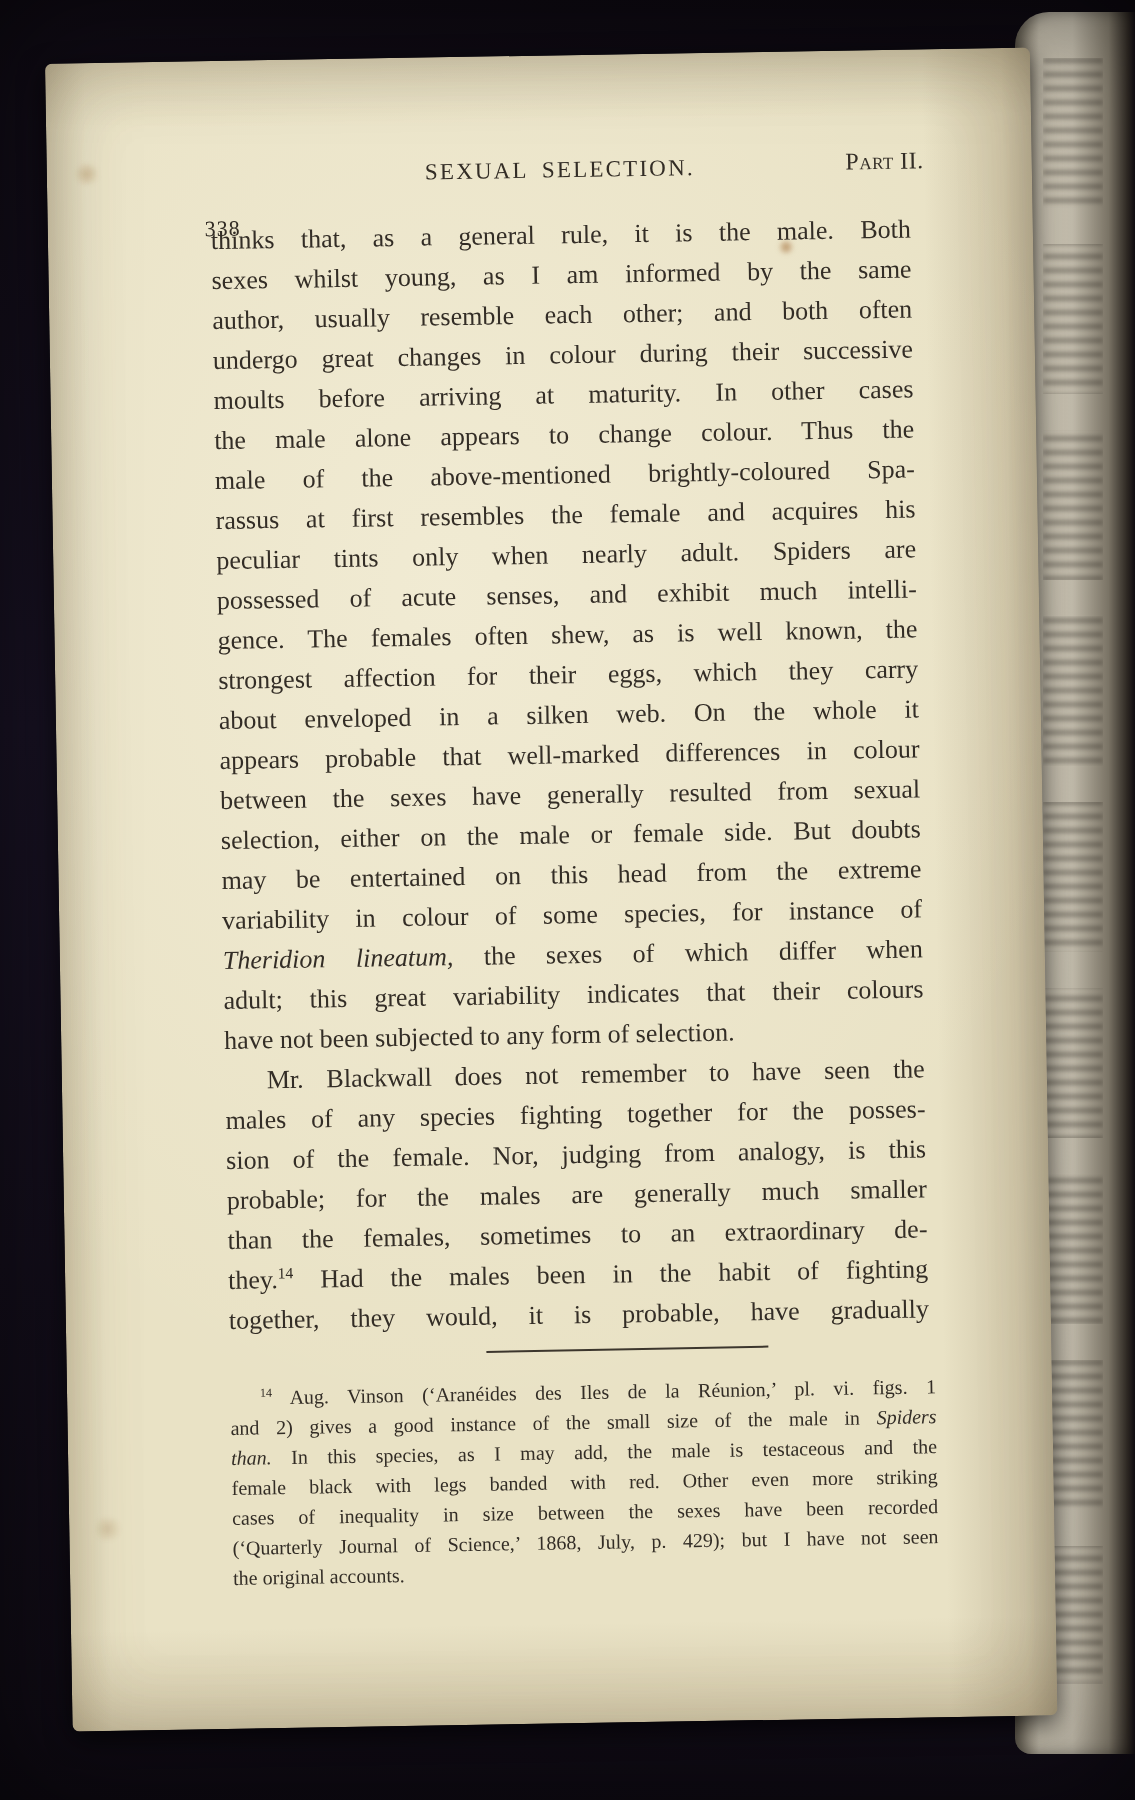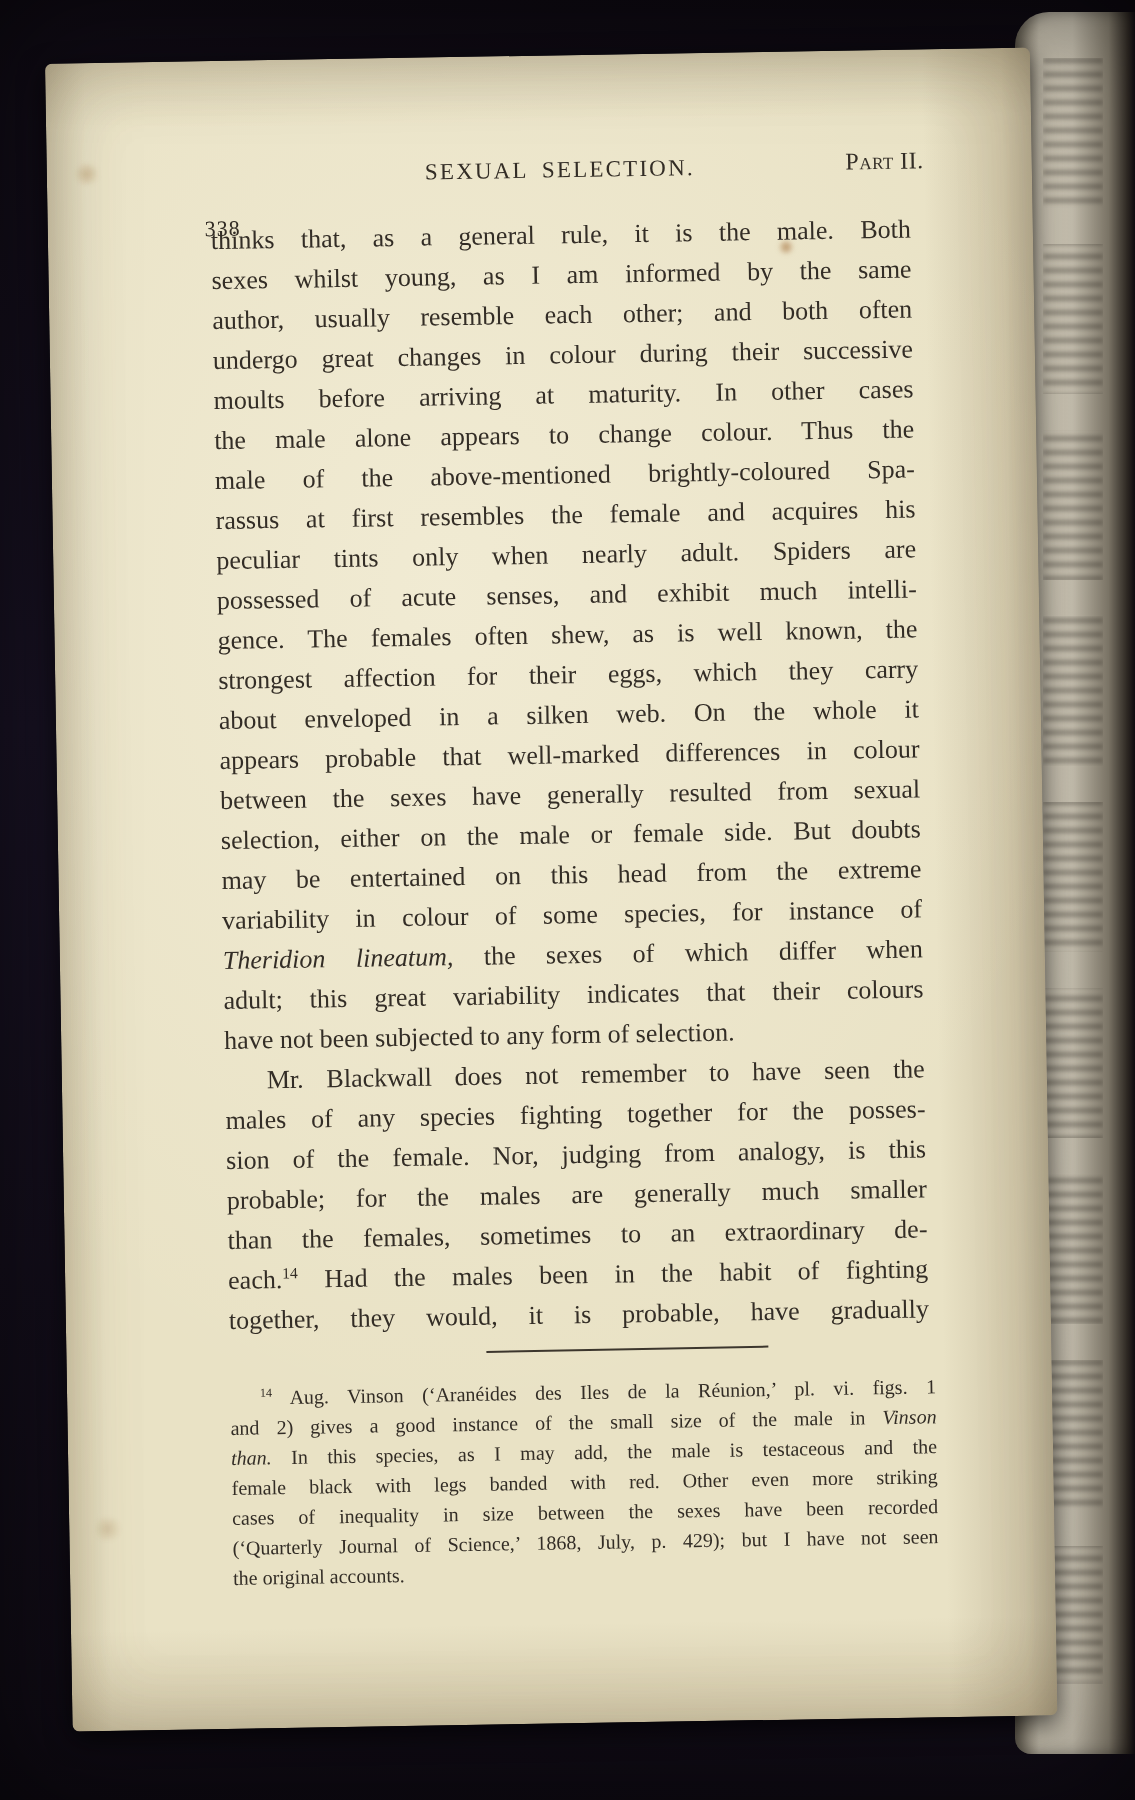--- a/index.html
+++ b/index.html
@@ -98,27 +98,27 @@
         <div class="bline"><span>may be entertained on this head from the extreme</span></div>
         <div class="bline"><span>variability in colour of some species, for instance of</span></div>
         <div class="bline"><i>Theridion lineatum,</i><span> the sexes of which differ when</span></div>
         <div class="bline"><span>adult; this great variability indicates that their colours</span></div>
         <div class="bline last"><span>have not been subjected to any form of selection.</span></div>
         <div class="bline indent"><span>Mr. Blackwall does not remember to have seen the</span></div>
         <div class="bline"><span>males of any species fighting together for the posses-</span></div>
         <div class="bline"><span>sion of the female. Nor, judging from analogy, is this</span></div>
         <div class="bline"><span>probable; for the males are generally much smaller</span></div>
         <div class="bline"><span>than the females, sometimes to an extraordinary de-</span></div>
-        <div class="bline"><span>each.</span><sup>14</sup><span> Had the males been in the habit of fighting</span></div>
+        <div class="bline"><span>they.</span><sup>14</sup><span> Had the males been in the habit of fighting</span></div>
         <div class="bline"><span>together, they would, it is probable, have gradually</span></div>
       </div>
     <div class="foot-rule"></div>
     <div class="foot-block" id="footnote-block">
         <div class="fline indent"><sup>14</sup><span> Aug. Vinson (‘Aranéides des Iles de la Réunion,’ pl. vi. figs. 1</span></div>
-        <div class="fline"><span>and 2) gives a good instance of the small size of the male in </span><i>Vinson</i></div>
+        <div class="fline"><span>and 2) gives a good instance of the small size of the male in </span><i>Spiders</i></div>
         <div class="fline"><i>than.</i><span> In this species, as I may add, the male is testaceous and the</span></div>
         <div class="fline"><span>female black with legs banded with red. Other even more striking</span></div>
         <div class="fline"><span>cases of inequality in size between the sexes have been recorded</span></div>
         <div class="fline"><span>(‘Quarterly Journal of Science,’ 1868, July, p. 429); but I have not seen</span></div>
         <div class="fline last"><span>the original accounts.</span></div>
       </div>
   </div>
 </div>
 
 </body></html>

